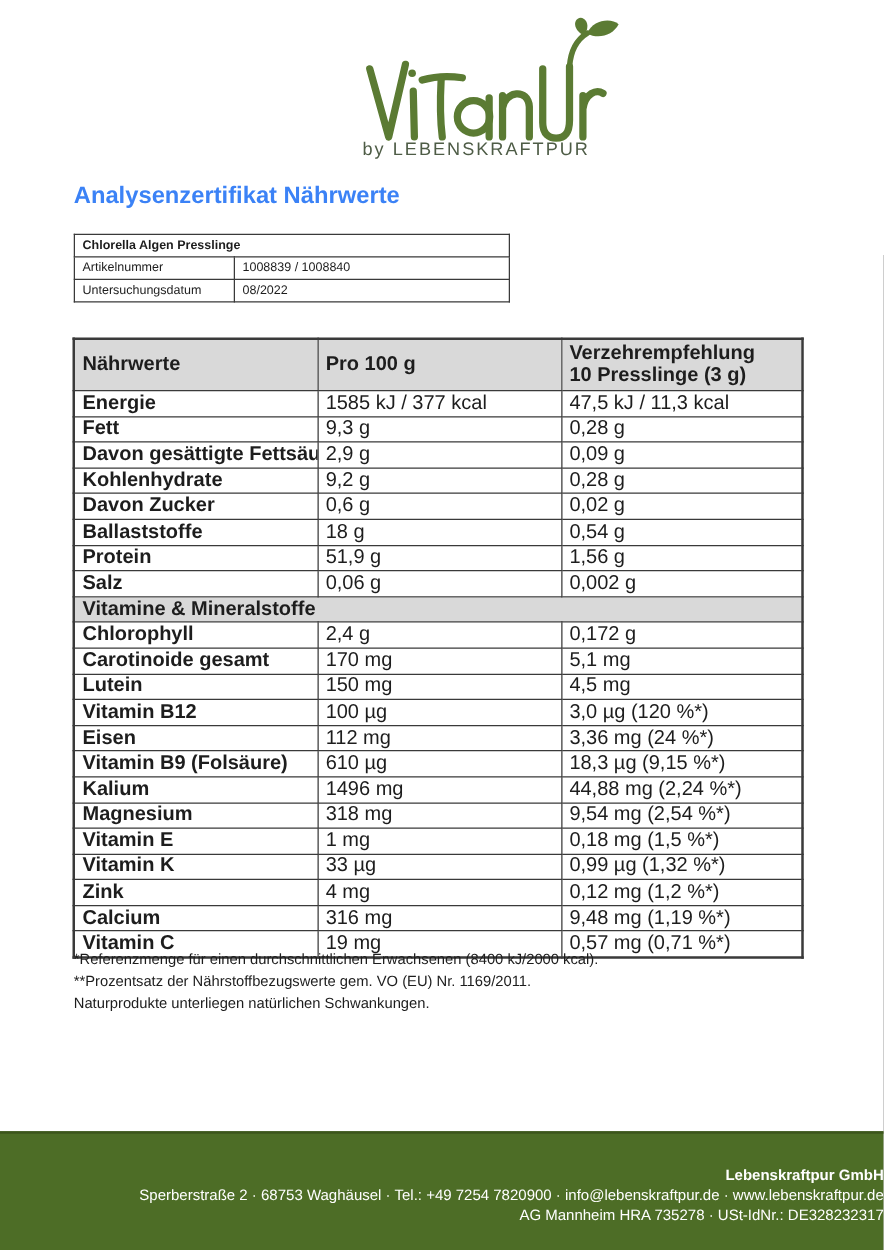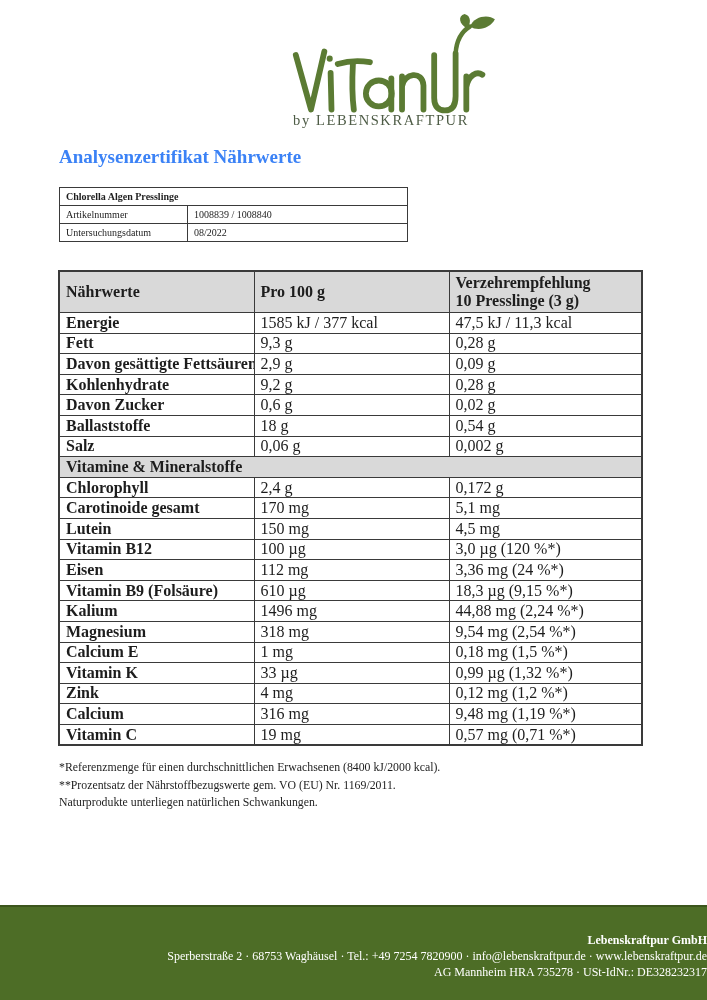--- a/index.html
+++ b/index.html
@@ -11,21 +11,21 @@
     --table-header-bg:#d9d9d9;
     --border-color:#3a3a3a;
     --text-color:#1d1d1d;
   }
   html,body{margin:0;padding:0;background:#888;}
   .page{
     position:relative;
     width:707px;height:1000px;
     margin:0 auto;
     background:#ffffff;
-    font-family:Liberation Serif, serif;
+    font-family:Liberation Sans, sans-serif;
     color:var(--text-color);
     overflow:hidden;
   }
 
   
   .logo-wrap{position:absolute;left:278px;top:14px;width:232px;height:100px;}
   .logo-svg .stroke{fill:none;stroke:var(--logo-green);stroke-width:6.5;stroke-linecap:round;stroke-linejoin:round;}
   .logo-svg .thin{stroke-width:5;}
   .logo-svg .fill{fill:var(--logo-green);stroke:none;}
   .byline{
@@ -196,20 +196,25 @@
           <td class="name">Davon Zucker</td>
           <td class="per100">0,6 g</td>
           <td class="serving">0,02 g</td>
         </tr>
         <tr>
           <td class="name">Ballaststoffe</td>
           <td class="per100">18 g</td>
           <td class="serving">0,54 g</td>
         </tr>
         <tr>
+          <td class="name">Protein</td>
+          <td class="per100">51,9 g</td>
+          <td class="serving">1,56 g</td>
+        </tr>
+        <tr>
           <td class="name">Salz</td>
           <td class="per100">0,06 g</td>
           <td class="serving">0,002 g</td>
         </tr>
         <tr class="section-row">
           <td colspan="3">Vitamine &amp; Mineralstoffe</td>
         </tr>
         <tr>
           <td class="name">Chlorophyll</td>
           <td class="per100">2,4 g</td>
@@ -244,21 +249,21 @@
           <td class="name">Kalium</td>
           <td class="per100">1496 mg</td>
           <td class="serving">44,88 mg (2,24 %*)</td>
         </tr>
         <tr>
           <td class="name">Magnesium</td>
           <td class="per100">318 mg</td>
           <td class="serving">9,54 mg (2,54 %*)</td>
         </tr>
         <tr>
-          <td class="name">Calcium E</td>
+          <td class="name">Vitamin E</td>
           <td class="per100">1 mg</td>
           <td class="serving">0,18 mg (1,5 %*)</td>
         </tr>
         <tr>
           <td class="name">Vitamin K</td>
           <td class="per100">33 µg</td>
           <td class="serving">0,99 µg (1,32 %*)</td>
         </tr>
         <tr>
           <td class="name">Zink</td>

